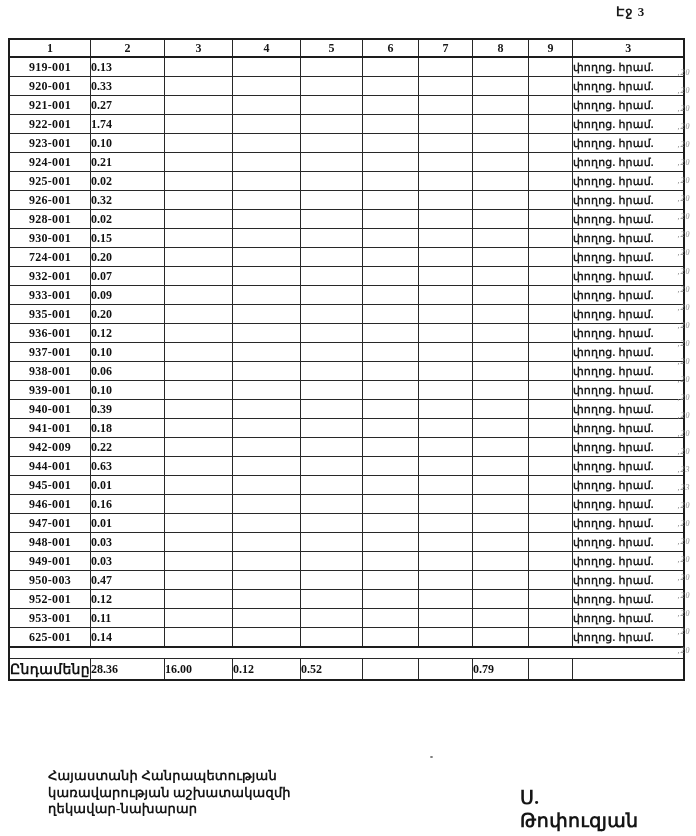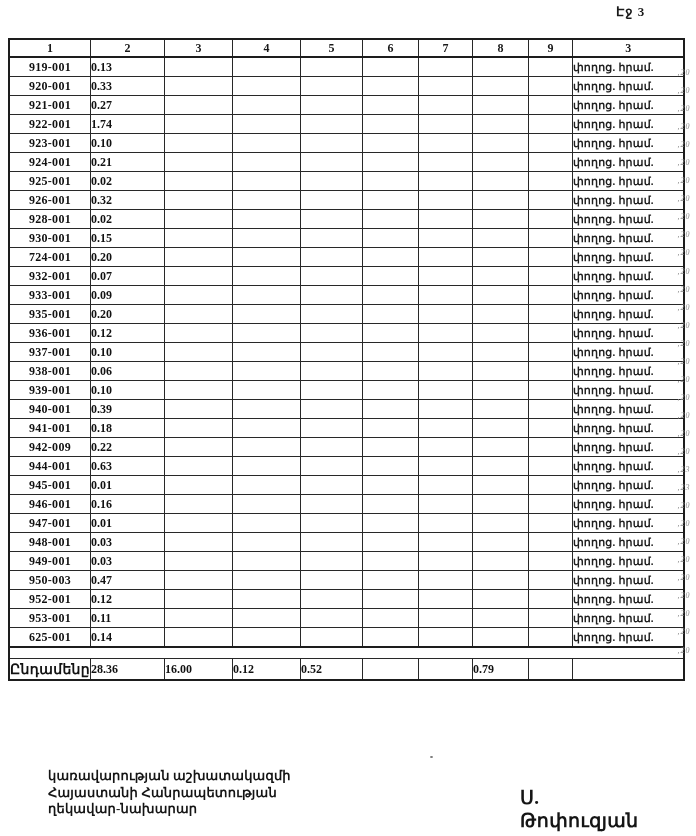--- a/index.html
+++ b/index.html
@@ -543,19 +543,19 @@
       <span>,20</span>
       <span>,20</span>
       <span>,20</span>
       <span>,20</span>
       <span>,20</span>
     </div>
 
   <div class="speck"></div>
 
   <div class="footer">
+    <div class="footer-line">Հայաստանի Հանրապետության</div>
     <div class="footer-line">կառավարության աշխատակազմի</div>
-    <div class="footer-line">Հայաստանի Հանրապետության</div>
     <div class="footer-line">ղեկավար-նախարար</div>
     <div class="signature">Ս. Թոփուզյան</div>
   </div>
 
 </div>
 
 </body></html>

